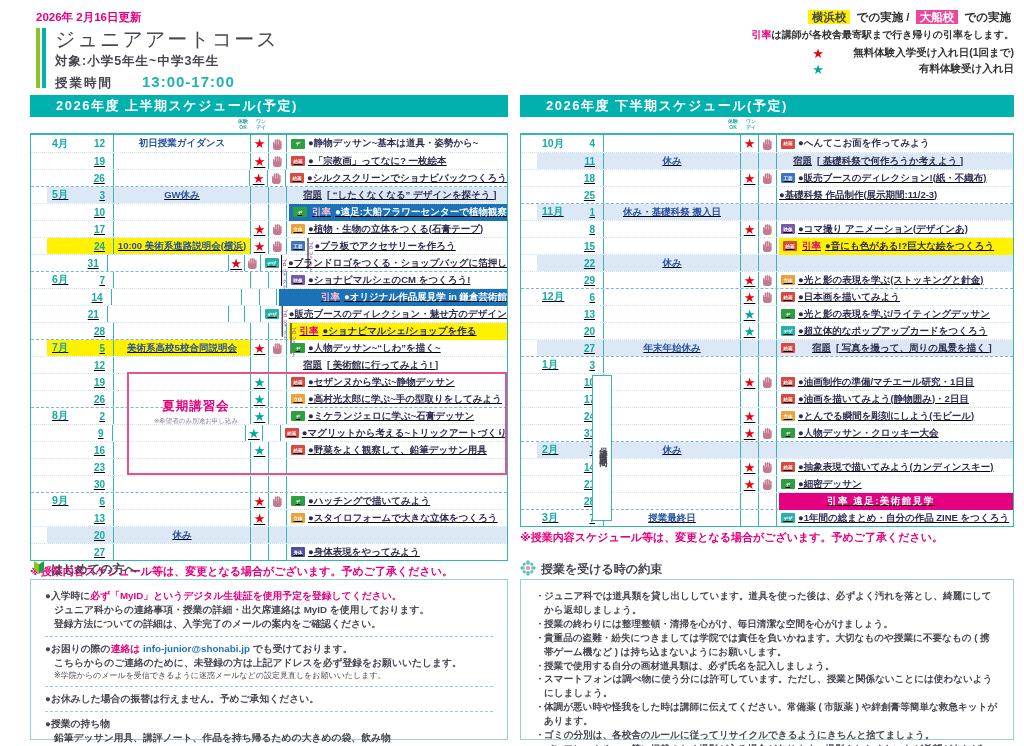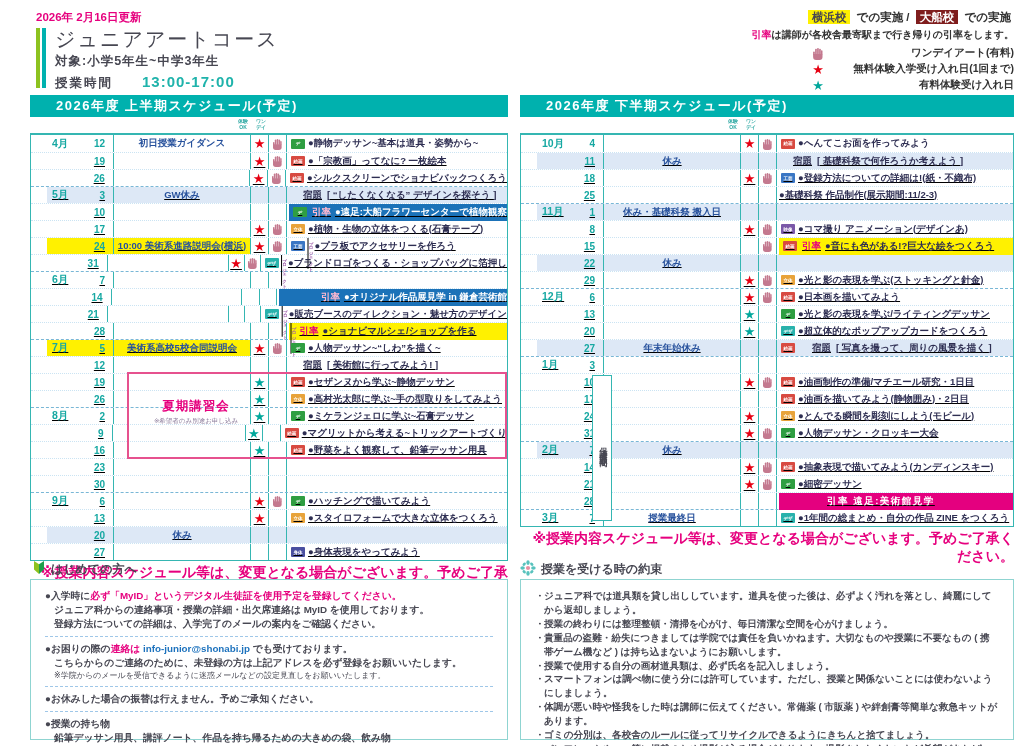--- a/index.html
+++ b/index.html
@@ -15,21 +15,21 @@
   .ttl{font-size:20px;font-weight:normal;color:#474752;letter-spacing:2px;line-height:1.1;}
   .target{font-size:12.5px;font-weight:bold;color:#474752;margin-top:3px;letter-spacing:1px;}
   .timerow{margin-top:3px;display:flex;align-items:baseline;}
   .timelabel{font-size:12.5px;font-weight:bold;color:#474752;letter-spacing:2px;}
   .timeval{font-size:15px;font-weight:bold;color:#1fb3ab;margin-left:29px;letter-spacing:1px;}
 
   
   .legend{position:absolute;right:10px;top:10px;text-align:right;color:#333;}
   .lg1{font-size:11.5px;font-weight:bold;margin-bottom:3px;}
   .yoko{background:#fff100;padding:1px 4px;color:#474752;}
-  .ofuna{background:#7f1d1d;padding:1px 4px;color:#fff;}
+  .ofuna{background:#ec4899;padding:1px 4px;color:#fff;}
   .lgsep{margin:0 3px;}
   .lg2{font-size:10px;font-weight:bold;margin-bottom:4px;}
   .mag{color:#e6007e;}
   .lgrow{display:flex;align-items:center;justify-content:flex-end;margin-top:2px;font-size:10.5px;font-weight:bold;}
   .lgrow .ltx{width:188px;text-align:right;}
   .lgicon{width:16px;display:flex;justify-content:center;}
   .star{font-size:13px;line-height:1;}
   .sr{color:#e60012;} .st{color:#00a79b;}
 
   
@@ -61,24 +61,24 @@
         height:16px;display:inline-flex;align-items:center;flex:none;}
   .esc{color:#e6007e;margin:0 4px 0 2px;flex:none;}
   .hwl{margin-left:14px;margin-right:5px;}
   .txt{letter-spacing:0;}
   .band{display:flex;align-items:center;width:100%;height:17px;box-sizing:border-box;padding-left:2px;}
   .band-b{background:#1b72b8;} .band-b .txt{color:#fff;} .band-b .esc{color:#ffb9d0;}
   .band-b .esc:first-child{margin-left:40px;}
   .band-y{background:#fff100;}
   .band-m{background:#e4007f;} .band-m .txt{color:#fff;letter-spacing:1.5px;padding-left:46px;}
   .hand-ico{display:flex;align-items:center;justify-content:center;}
-  .note{font-size:14px;color:#e6007e;font-weight:bold;text-align:right;margin-top:3px;letter-spacing:0;}
+  .note{font-size:11px;color:#e6007e;font-weight:bold;margin-top:3px;letter-spacing:0;}
 
   
-  .summer{position:absolute;left:96px;top:237px;width:380px;height:87px;border:2px solid #e6518e;
+  .summer{position:absolute;left:96px;top:237px;width:380px;height:103px;border:2px solid #e6518e;
           pointer-events:none;box-sizing:border-box;}
   .summer .slabel{position:absolute;left:10px;top:24px;width:114px;text-align:center;}
   .summer .st1{font-size:12.5px;font-weight:bold;color:#e6007e;letter-spacing:1px;}
   .summer .st2{font-size:6.5px;color:#8a7a9a;margin-top:2px;}
   .interview{position:absolute;left:71px;top:240px;width:20px;height:146px;border:1.5px solid #35b6b2;
              background:#fff;box-sizing:border-box;display:flex;align-items:center;justify-content:center;}
   .interview span{writing-mode:vertical-rl;font-size:8px;font-weight:bold;color:#474752;letter-spacing:2px;}
 
   
   .boxhead{position:absolute;display:flex;align-items:center;gap:5px;font-size:12px;font-weight:bold;color:#474752;}
@@ -120,35 +120,20 @@
     <div class="lg1">
       <span class="yoko">横浜校</span>
       <span class="lgsep">での実施 /</span>
       <span class="ofuna">大船校</span>
       <span class="lgsep">での実施</span>
     </div>
     <div class="lg2">
       <span class="mag">引率</span><span>は講師が各校舎最寄駅まで行き帰りの引率をします。</span>
     </div>
     <div class="lgrow">
-      <span class="lgicon">
-        <svg width="12" height="13" viewBox="0 0 12 13">
-            <g fill="#c4798f">
-              <rect x="1.1" y="4.4" width="1.7" height="4" rx="0.8"></rect>
-              <rect x="3.1" y="1.7" width="1.7" height="6" rx="0.8"></rect>
-              <rect x="5.1" y="1" width="1.7" height="6.5" rx="0.8"></rect>
-              <rect x="7.1" y="1.7" width="1.7" height="6" rx="0.8"></rect>
-              <rect x="8.9" y="3.3" width="1.6" height="4.4" rx="0.8"></rect>
-              <path d="M1.1 6.9 h9.4 v3.1 a3 3 0 0 1 -3 3 h-3.4 a3 3 0 0 1 -3 -3 z"></path>
-            </g>
-          </svg>
-      </span>
-      <span class="ltx">ワンデイアート(有料)</span>
-    </div>
-    <div class="lgrow">
       <span class="lgicon star sr">★</span>
       <span class="ltx">無料体験入学受け入れ日(1回まで)</span>
     </div>
     <div class="lgrow">
       <span class="lgicon star st">★</span>
       <span class="ltx">有料体験受け入れ日</span>
     </div>
   </div>
 
   <div class="sched sched-l">
@@ -350,20 +335,24 @@
             <span class="proj">プロジェクト</span>
             <span class="txt">●ブランドロゴをつくる・ショップバッグに箔押し</span>
           </div>
         </div>
         <div class="row ms">
           <div class="c cm">6月</div>
           <div class="c cd">7</div>
           <div class="c cp"></div>
           <div class="c cs"></div>
           <div class="c ch"></div>
+          <div class="c cb">
+            <span class="chip" style="background: rgb(122, 88, 168);">映像</span>
+            <span class="txt">●ショナビマルシェのCM をつくろう!</span>
+          </div>
         </div>
         <div class="row">
           <div class="c cm"></div>
           <div class="c cd">14</div>
           <div class="c cp"></div>
           <div class="c cs"></div>
           <div class="c ch"></div>
           <div class="c cb">
             <div class="band band-b">
               <span class="esc">引率</span>
@@ -644,21 +633,21 @@
                   <rect x="5.1" y="1" width="1.7" height="6.5" rx="0.8"></rect>
                   <rect x="7.1" y="1.7" width="1.7" height="6" rx="0.8"></rect>
                   <rect x="8.9" y="3.3" width="1.6" height="4.4" rx="0.8"></rect>
                   <path d="M1.1 6.9 h9.4 v3.1 a3 3 0 0 1 -3 3 h-3.4 a3 3 0 0 1 -3 -3 z"></path>
                 </g>
               </svg>
             </span>
           </div>
           <div class="c cb">
             <span class="chip" style="background: rgb(58, 118, 196);">工芸</span>
-            <span class="txt">●登録方法についての詳細は!(紙・不織布)</span>
+            <span class="txt">●販売ブースのディレクション!(紙・不織布)</span>
           </div>
         </div>
         <div class="row">
           <div class="c cm"></div>
           <div class="c cd">25</div>
           <div class="c cp"></div>
           <div class="c cs"></div>
           <div class="c ch"></div>
           <div class="c cb">
             <span class="txt">●基礎科祭 作品制作(展示期間:11/2-3)</span>

